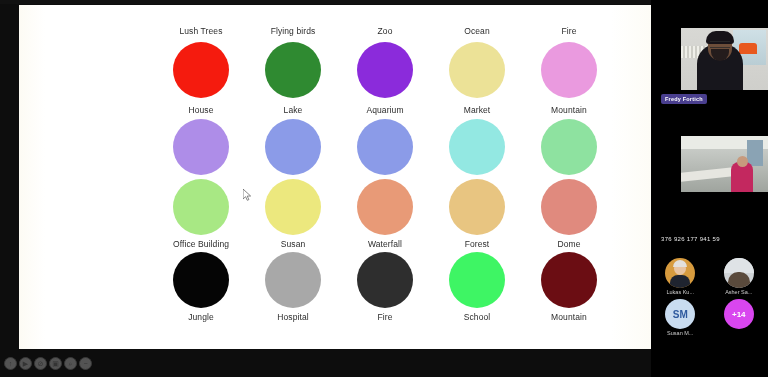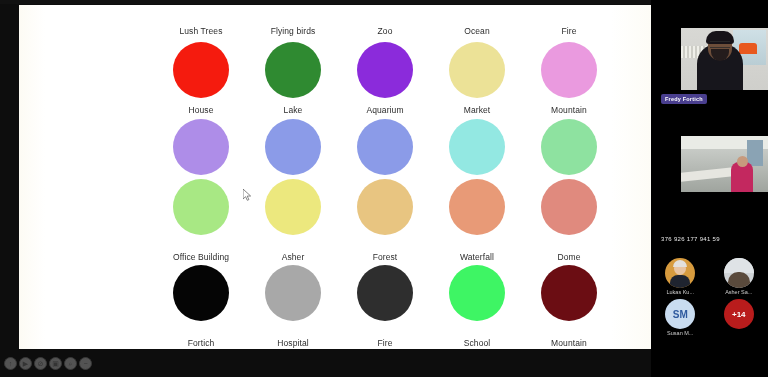--- a/index.html
+++ b/index.html
@@ -43,21 +43,21 @@
     letter-spacing:.1px;
   }
   .swatch-dot{
     width:56px;height:56px;border-radius:50%;
     flex:0 0 auto;
   }
   .row-gap-a .swatch-dot{margin-top:2px;}
   .row-gap-a{margin-bottom:6px;align-items:center;}
   .row-gap-b{margin-bottom:4px;}
   .row-gap-c{margin-bottom:2px;}
-  .swatch-label.below{margin-top:16px;}
+  .swatch-label.below{margin-top:3px;}
   .swatch-label.above{margin-bottom:3px;}
 
   
   #cursor{
     position:absolute;left:224px;top:184px;width:9px;height:12px;
     pointer-events:none;
   }
 
   
   #annot-toolbar{
@@ -218,40 +218,40 @@
           </div>
         </div>
 
         <div class="swatch-row row-gap-c">
           <div class="swatch-cell">
             <span class="swatch-dot" style="background: rgb(168, 232, 132);"></span>
             <span class="swatch-label below">Office Building</span>
           </div>
           <div class="swatch-cell">
             <span class="swatch-dot" style="background: rgb(236, 232, 126);"></span>
-            <span class="swatch-label below">Asher</span>
+            <span class="swatch-label below">Susan</span>
+          </div>
+          <div class="swatch-cell">
+            <span class="swatch-dot" style="background: rgb(232, 154, 119);"></span>
+            <span class="swatch-label below">Waterfall</span>
           </div>
           <div class="swatch-cell">
             <span class="swatch-dot" style="background: rgb(232, 197, 129);"></span>
             <span class="swatch-label below">Forest</span>
           </div>
           <div class="swatch-cell">
-            <span class="swatch-dot" style="background: rgb(232, 154, 119);"></span>
-            <span class="swatch-label below">Waterfall</span>
-          </div>
-          <div class="swatch-cell">
             <span class="swatch-dot" style="background: rgb(224, 138, 126);"></span>
             <span class="swatch-label below">Dome</span>
           </div>
         </div>
 
         <div class="swatch-row">
           <div class="swatch-cell">
             <span class="swatch-dot" style="background: rgb(5, 5, 5);"></span>
-            <span class="swatch-label below">Fortich</span>
+            <span class="swatch-label below">Jungle</span>
           </div>
           <div class="swatch-cell">
             <span class="swatch-dot" style="background: rgb(168, 168, 168);"></span>
             <span class="swatch-label below">Hospital</span>
           </div>
           <div class="swatch-cell">
             <span class="swatch-dot" style="background: rgb(46, 46, 46);"></span>
             <span class="swatch-label below">Fire</span>
           </div>
           <div class="swatch-cell">
@@ -326,20 +326,20 @@
       </div>
 
       <div class="avatar-cell">
         <div class="avatar" style="background:#c9dcf0;color:#2f5a9e;">SM</div>
         <div class="avatar-name">Susan M...</div>
       </div>
 
 
 
       <div class="avatar-cell">
-        <div class="avatar" style="background:#b91c1c;color:#ffffff;font-size:8px;text-align:right;">+14</div>
+        <div class="avatar" style="background:#d946ef;color:#ffffff;font-size:8px;text-align:right;">+14</div>
         <div class="avatar-name"></div>
       </div>
 
     </div>
   </div>
 
 </div>
 
 </body></html>

